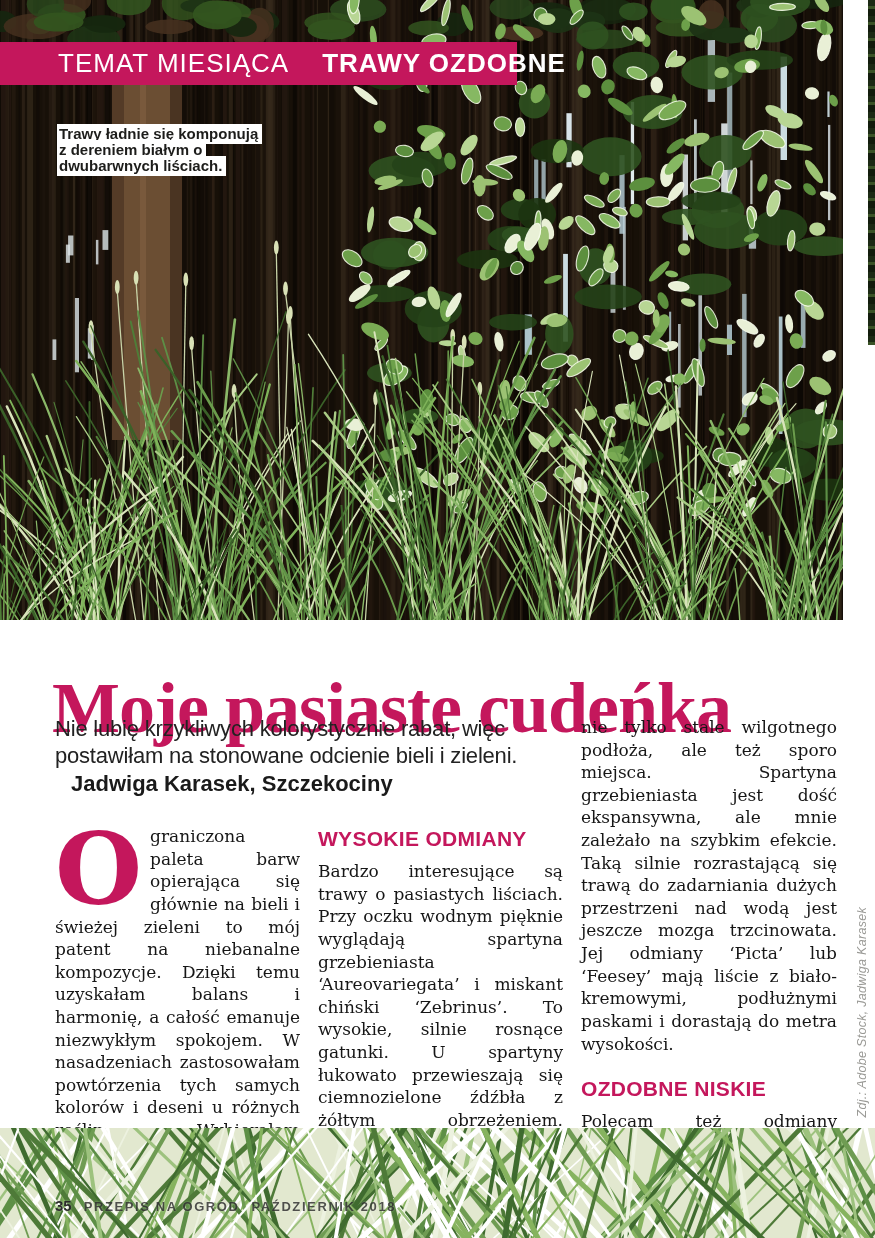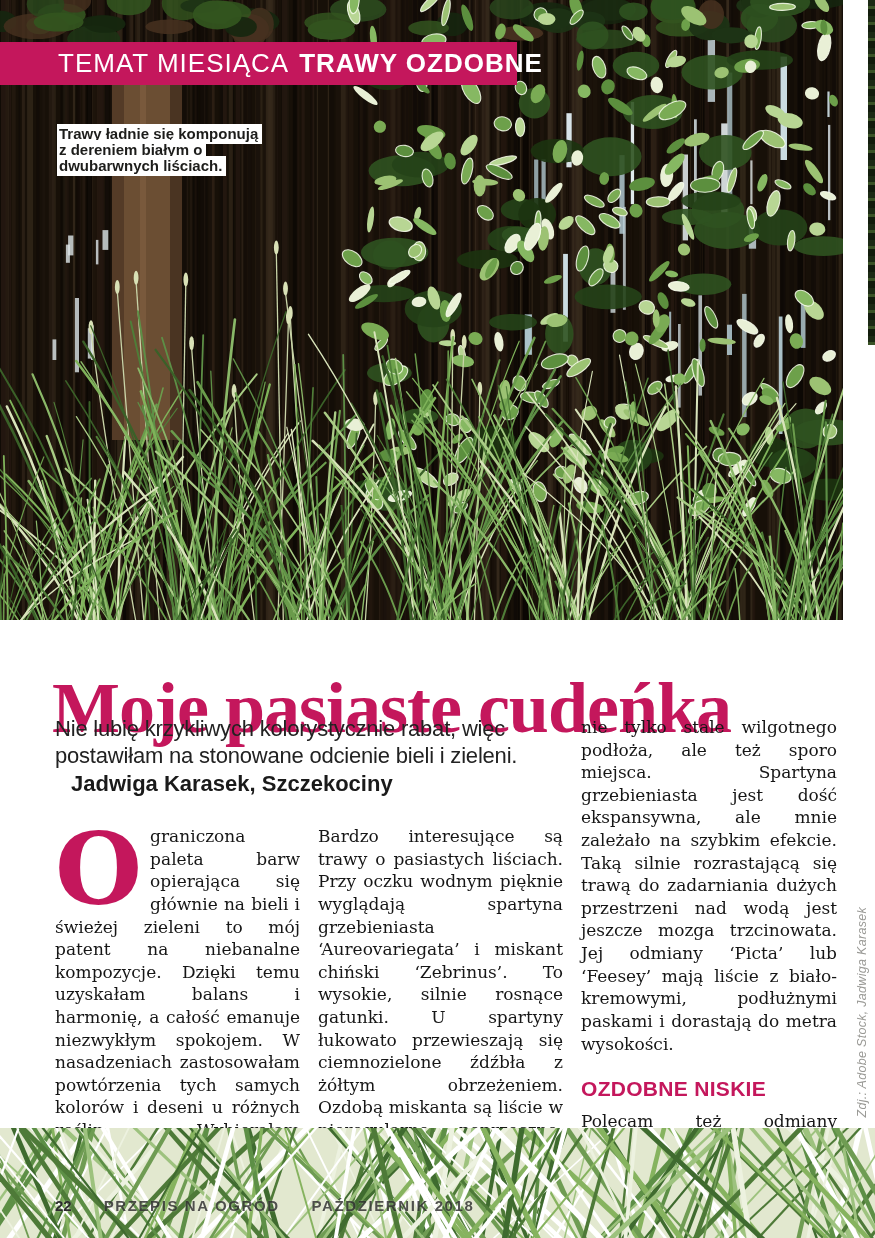--- a/index.html
+++ b/index.html
@@ -8,23 +8,23 @@
 
   
   .hero{position:absolute;left:0;top:0;width:843px;height:620px;overflow:hidden;}
   .hero svg{display:block;width:100%;height:100%;}
   .edge-strip{position:absolute;right:0;top:0;width:7px;height:345px;
       background:repeating-linear-gradient(to bottom,#1c2a14 0 6px,#3a5226 6px 9px,#121c0c 9px 16px);}
 
   
   .banner{position:absolute;left:0;top:42px;height:43px;width:517px;background:#c4175c;
       color:#fff;display:flex;align-items:center;padding-left:58px;box-sizing:border-box;
-      font-family:"Liberation Sans",sans-serif;font-size:26px;letter-spacing:1px;white-space:nowrap;}
+      font-family:"Liberation Sans",sans-serif;font-size:26px;letter-spacing:1px;white-space:nowrap;gap:13px;}
   .banner .kicker{font-weight:500;}
-  .banner .topic{font-weight:800;margin-left:10px;}
+  .banner .topic{font-weight:800;margin-left:20px;}
 
   
   .caption{position:absolute;left:57px;top:126px;width:212px;
       font-family:"Liberation Sans",sans-serif;font-weight:700;font-size:15px;line-height:1.08;
       color:#1d1d1b;}
   .caption span{background:#fff;padding:1px 4px 2px 2px;
       -webkit-box-decoration-break:clone;box-decoration-break:clone;}
 
   
   .title{position:absolute;left:52px;top:624px;width:800px;
@@ -51,22 +51,22 @@
   .credit{position:absolute;right:6px;bottom:120px;writing-mode:vertical-rl;
       transform:rotate(180deg);font-family:"Liberation Sans",sans-serif;font-style:italic;
       font-size:12.5px;color:#9a9a96;letter-spacing:0.3px;}
 
   
   .strip{position:absolute;left:0;bottom:0;width:875px;height:110px;overflow:hidden;}
   .strip svg{display:block;width:100%;height:100%;}
   .folio{position:absolute;left:55px;bottom:24px;display:flex;align-items:baseline;gap:12px;
       font-family:"Liberation Sans",sans-serif;text-shadow:0 0 2px rgba(255,255,255,0.45);}
   .folio-num{font-weight:800;font-size:15px;color:#2b2b2b;}
-  .folio-mag,.folio-issue{font-weight:700;font-size:15px;letter-spacing:1.6px;
-      color:rgba(35,35,35,0.78);margin-left:20px;}
+  .folio-mag,.folio-issue{font-weight:700;font-size:13px;letter-spacing:1.6px;
+      color:rgba(35,35,35,0.78);}
 </style>
 </head>
 <body>
 
 <div class="page">
 
   <div class="hero">
     <svg id="hero-art" viewBox="0 0 843 620" preserveAspectRatio="none">
         <rect x="0" y="0" width="843" height="620" fill="#171008"></rect>
         <rect x="9.9" y="0" width="1.3" height="620" fill="#241810" opacity="0.85"></rect>
@@ -1178,20 +1178,21 @@
 
   <div class="content">
     <div class="left-wrap">
       <div class="lede">Nie lubię krzykliwych kolorystycznie rabat, więc postawiłam na stonowane odcienie bieli i zieleni.</div>
       <div class="author">Jadwiga Karasek, Szczekociny</div>
       <div class="cols">
         <div class="col">
           <span class="dropcap">O</span><span>graniczona paleta barw opierająca się głównie na bieli i świeżej zieleni to mój patent na niebanalne kompozycje. Dzięki temu uzyskałam balans i harmonię, a całość emanuje niezwykłym spokojem. W nasadzeniach zastosowałam powtórzenia tych samych kolorów i deseni u różnych roślin. Wybierałam kwitnące na biało kwiaty, krzewy oraz rośliny o ciekawym ulistnieniu.</span>
         </div>
         <div class="col">
+          <div class="subhead">WYSOKIE ODMIANY</div>
           <span>Bardzo interesujące są trawy o pasiastych liściach. Przy oczku wodnym pięknie wyglądają spartyna grzebieniasta ‘Aureovariegata’ i miskant chiński ‘Zebrinus’. To wysokie, silnie rosnące gatunki. U spartyny łukowato przewieszają się ciemnozielone źdźbła z żółtym obrzeżeniem. Ozdobą miskanta są liście w nieregularne, poprzeczne, kremowo-żółte paski. Obydwie te odmiany wymagają</span>
         </div>
       </div>
     </div>
     <div class="col3">
       <span>nie tylko stale wilgotnego podłoża, ale też sporo miejsca. Spartyna grzebieniasta jest dość ekspansywna, ale mnie zależało na szybkim efekcie. Taką silnie rozrastającą się trawą do zadarniania dużych przestrzeni nad wodą jest jeszcze mozga trzcinowata. Jej odmiany ‘Picta’ lub ‘Feesey’ mają liście z biało-kremowymi, podłużnymi paskami i dorastają do metra wysokości.</span>
       <div class="subhead low">OZDOBNE NISKIE</div>
       <span>Polecam też odmiany niższych, dwukolorowych traw niemających specjalnych wymagań uprawowych. Przeko-</span>
     </div>
   </div>
@@ -1418,18 +1419,18 @@
         <line x1="770.2" y1="118" x2="634.6" y2="-8" stroke="#3f6b2f" stroke-width="4.9"></line>
         <line x1="505.9" y1="118" x2="562.4" y2="-8" stroke="#3f6b2f" stroke-width="2.2"></line>
         <line x1="199.7" y1="118" x2="235.4" y2="-8" stroke="#ffffff" stroke-width="4.5"></line>
         <line x1="-39.3" y1="118" x2="-129.2" y2="-8" stroke="#86b35f" stroke-width="3.8"></line>
         <line x1="460.0" y1="118" x2="382.8" y2="-8" stroke="#ffffff" stroke-width="4.1"></line>
         <line x1="525.9" y1="118" x2="630.8" y2="-8" stroke="#86b35f" stroke-width="2.0"></line>
       </svg>
   </div>
 
   <div class="folio">
-    <span class="folio-num">22</span>
+    <span class="folio-num">35</span>
     <span class="folio-mag">PRZEPIS NA OGRÓD</span>
     <span class="folio-issue">PAŹDZIERNIK 2018</span>
   </div>
 
 </div>
 
 </body></html>

